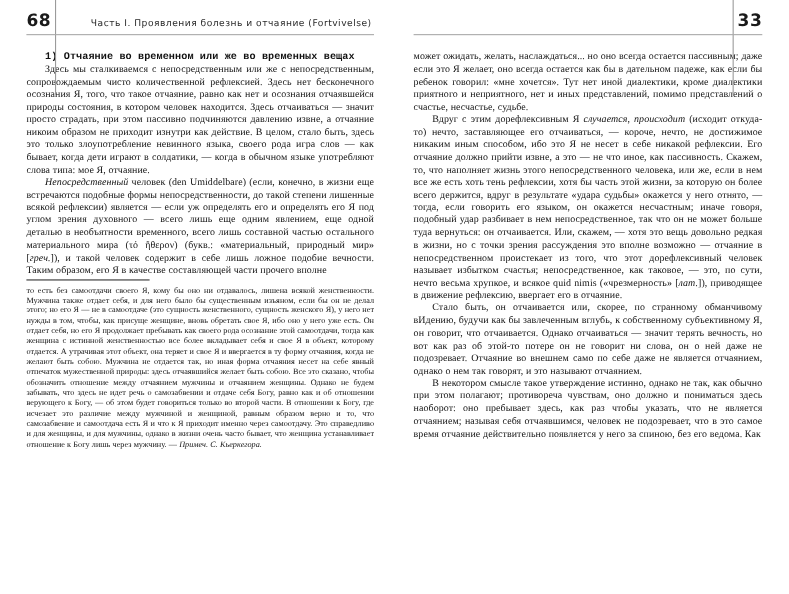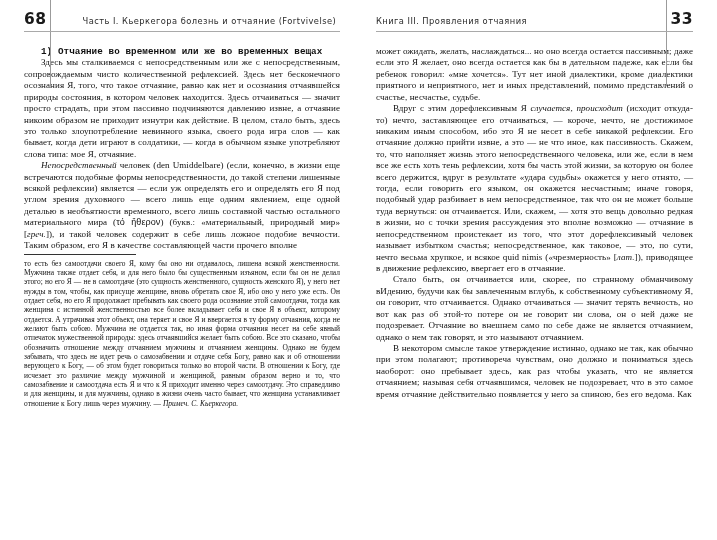--- a/index.html
+++ b/index.html
@@ -108,21 +108,21 @@
     margin: 0 0 0 0;
     font-size: 9.25px;
     line-height: 11.42px;
     font-weight: 700;
     text-align: justify;
     text-indent: 17px;
     font-family: Liberation Mono, monospace;
   }
 
   em, i { font-style: italic; }
-  .grk { font-family: Liberation Sans, sans-serif; font-style: normal; }
+  .grk { font-family: Liberation Serif, serif; font-style: normal; }
 
   
   .footnote {
     margin-top: 4px;
     font-size: 7.45px;
     line-height: 9.35px;
     text-align: justify;
     letter-spacing: 0.02px;
   }
   .footnote p { margin: 0; text-indent: 0; }
@@ -138,21 +138,21 @@
 
 <div class="spread">
 
   <div class="page page-left">
 
     <div class="vrule vrule-left"></div>
     <div class="hrule"></div>
 
     <div class="runhead runhead-left">
       <div class="folio">68</div>
-      <div class="runhead-title">Часть I. Кьеркегора болезнь и отчаяние (Fortvivelse)</div>
+      <div class="runhead-title">Часть I. Проявления болезнь и отчаяние (Fortvivelse)</div>
     </div>
 
     <div class="column">
 
       <h2 class="sect">1) Отчаяние во временном или же во временных вещах</h2>
 
       <p>Здесь мы сталкиваемся с непосредственным или же с непосредственным, сопровождаемым чисто количественной рефлексией. Здесь нет бесконечного осознания Я, того, что такое отчаяние, равно как нет и осознания отчаявшейся природы состояния, в котором человек находится. Здесь отчаиваться — значит просто страдать, при этом пассивно подчиняются давлению извне, а отчаяние никоим образом не приходит изнутри как действие. В целом, стало быть, здесь это только злоупотребление невинного языка, своего рода игра слов — как бывает, когда дети играют в солдатики, — когда в обычном языке употребляют слова типа: мое Я, отчаяние.</p>
 
       <p>
         <em>Непосредственный</em><span> человек (den Umiddelbare) (если, конечно, в жизни еще встречаются подобные формы непосредственности, до такой степени лишенные всякой рефлексии) является — если уж определять его и определять его Я под углом зрения духовного — всего лишь еще одним явлением, еще одной деталью в необъятности временного, всего лишь составной частью остального материального мира (</span><span class="grk">τό ἤθερον</span><span>) (букв.: «материальный, природный мир» [</span><em>греч.</em><span>]), и такой человек содержит в себе лишь ложное подобие вечности. Таким образом, его Я в качестве составляющей части прочего вполне</span>
@@ -166,21 +166,20 @@
 
     </div>
   </div>
 
   <div class="page page-right">
 
     <div class="vrule vrule-right"></div>
     <div class="hrule"></div>
 
     <div class="runhead runhead-right">
-      <div class="runhead-title">Книга III. Проявления отчаяния</div>
       <div class="folio">33</div>
     </div>
 
     <div class="column">
 
       <p class="nohang">может ожидать, желать, наслаждаться... но оно всегда остается пассивным; даже если это Я желает, оно всегда остается как бы в дательном падеже, как если бы ребенок говорил: «мне хочется». Тут нет иной диалектики, кроме диалектики приятного и неприятного, нет и иных представлений, помимо представлений о счастье, несчастье, судьбе.</p>
 
       <p><span>Вдруг с этим дорефлексивным Я </span><em>случается</em><span>, </span><em>происходит</em><span> (исходит откуда-то) нечто, заставляющее его отчаиваться, — короче, нечто, не достижимое никаким иным способом, ибо это Я не несет в себе никакой рефлексии. Его отчаяние должно прийти извне, а это — не что иное, как пассивность. Скажем, то, что наполняет жизнь этого непосредственного человека, или же, если в нем все же есть хоть тень рефлексии, хотя бы часть этой жизни, за которую он более всего держится, вдруг в результате «удара судьбы» окажется у него отнято, — тогда, если говорить его языком, он окажется несчастным; иначе говоря, подобный удар разбивает в нем непосредственное, так что он не может больше туда вернуться: он отчаивается. Или, скажем, — хотя это вещь довольно редкая в жизни, но с точки зрения рассуждения это вполне возможно — отчаяние в непосредственном проистекает из того, что этот дорефлексивный человек называет избытком счастья; непосредственное, как таковое, — это, по сути, нечто весьма хрупкое, и всякое quid nimis («чрезмерность» [</span><em>лат.</em><span>]), приводящее в движение рефлексию, ввергает его в отчаяние.</span>
       </p>
 

